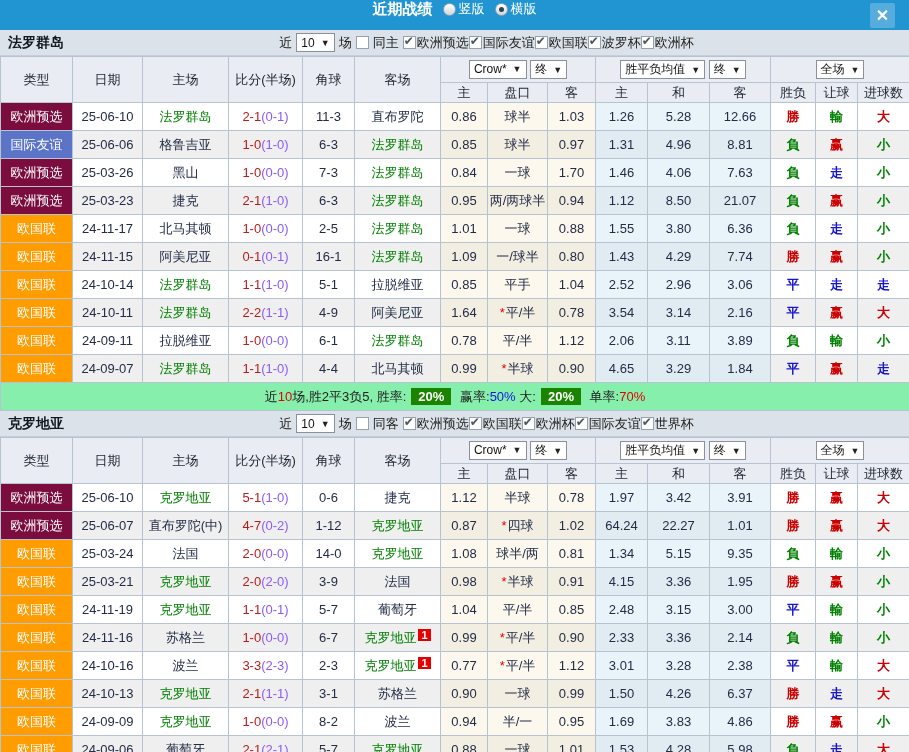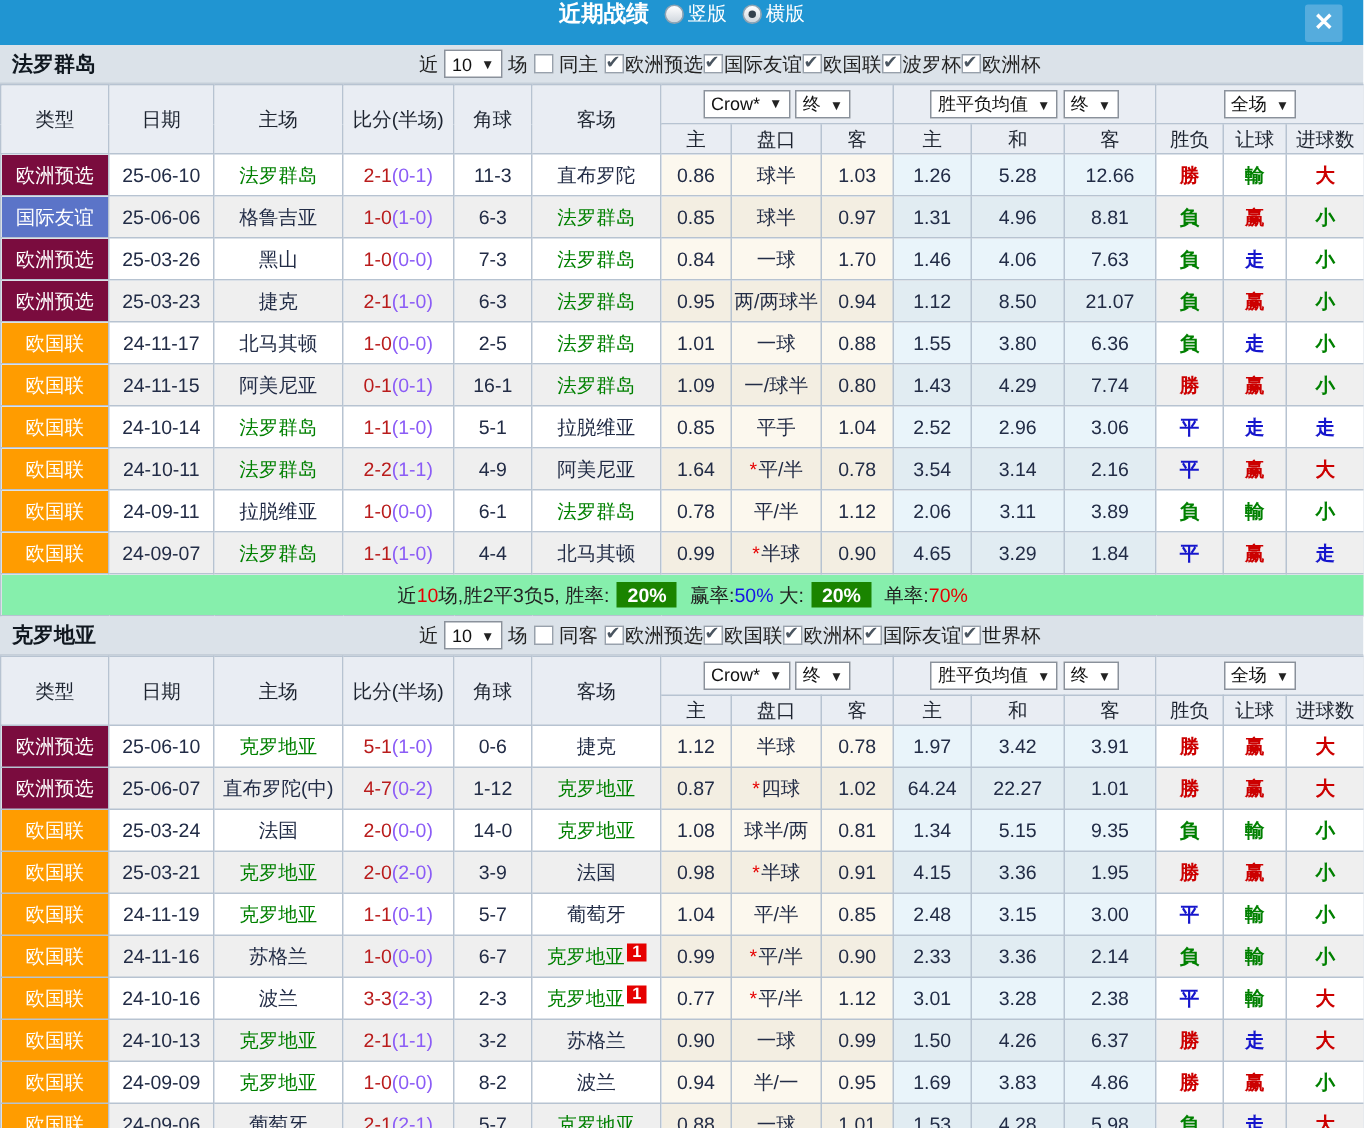--- a/index.html
+++ b/index.html
@@ -569,21 +569,21 @@
           <td class="c-avg">2.38</td>
           <td class="c-res" style="color: rgb(21, 21, 204);">平</td>
           <td class="c-res" style="color: rgb(0, 128, 0);">輸</td>
           <td class="c-res" style="color: rgb(204, 0, 0);">大</td>
         </tr>
         <tr class="alt">
           <td class="c-type" style="background: rgb(255, 156, 0);">欧国联</td>
           <td class="c-date">24-10-13</td>
           <td class="self">克罗地亚</td>
           <td><span class="score">2-1</span><span class="half">(1-1)</span></td>
-          <td>3-2</td>
+          <td>3-1</td>
           <td><span>苏格兰</span></td>
           <td class="c-odds">0.90</td>
           <td class="c-odds">一球</td>
           <td class="c-odds">0.99</td>
           <td class="c-avg">1.50</td>
           <td class="c-avg">4.26</td>
           <td class="c-avg">6.37</td>
           <td class="c-res" style="color: rgb(204, 0, 0);">勝</td>
           <td class="c-res" style="color: rgb(21, 21, 204);">走</td>
           <td class="c-res" style="color: rgb(204, 0, 0);">大</td>

